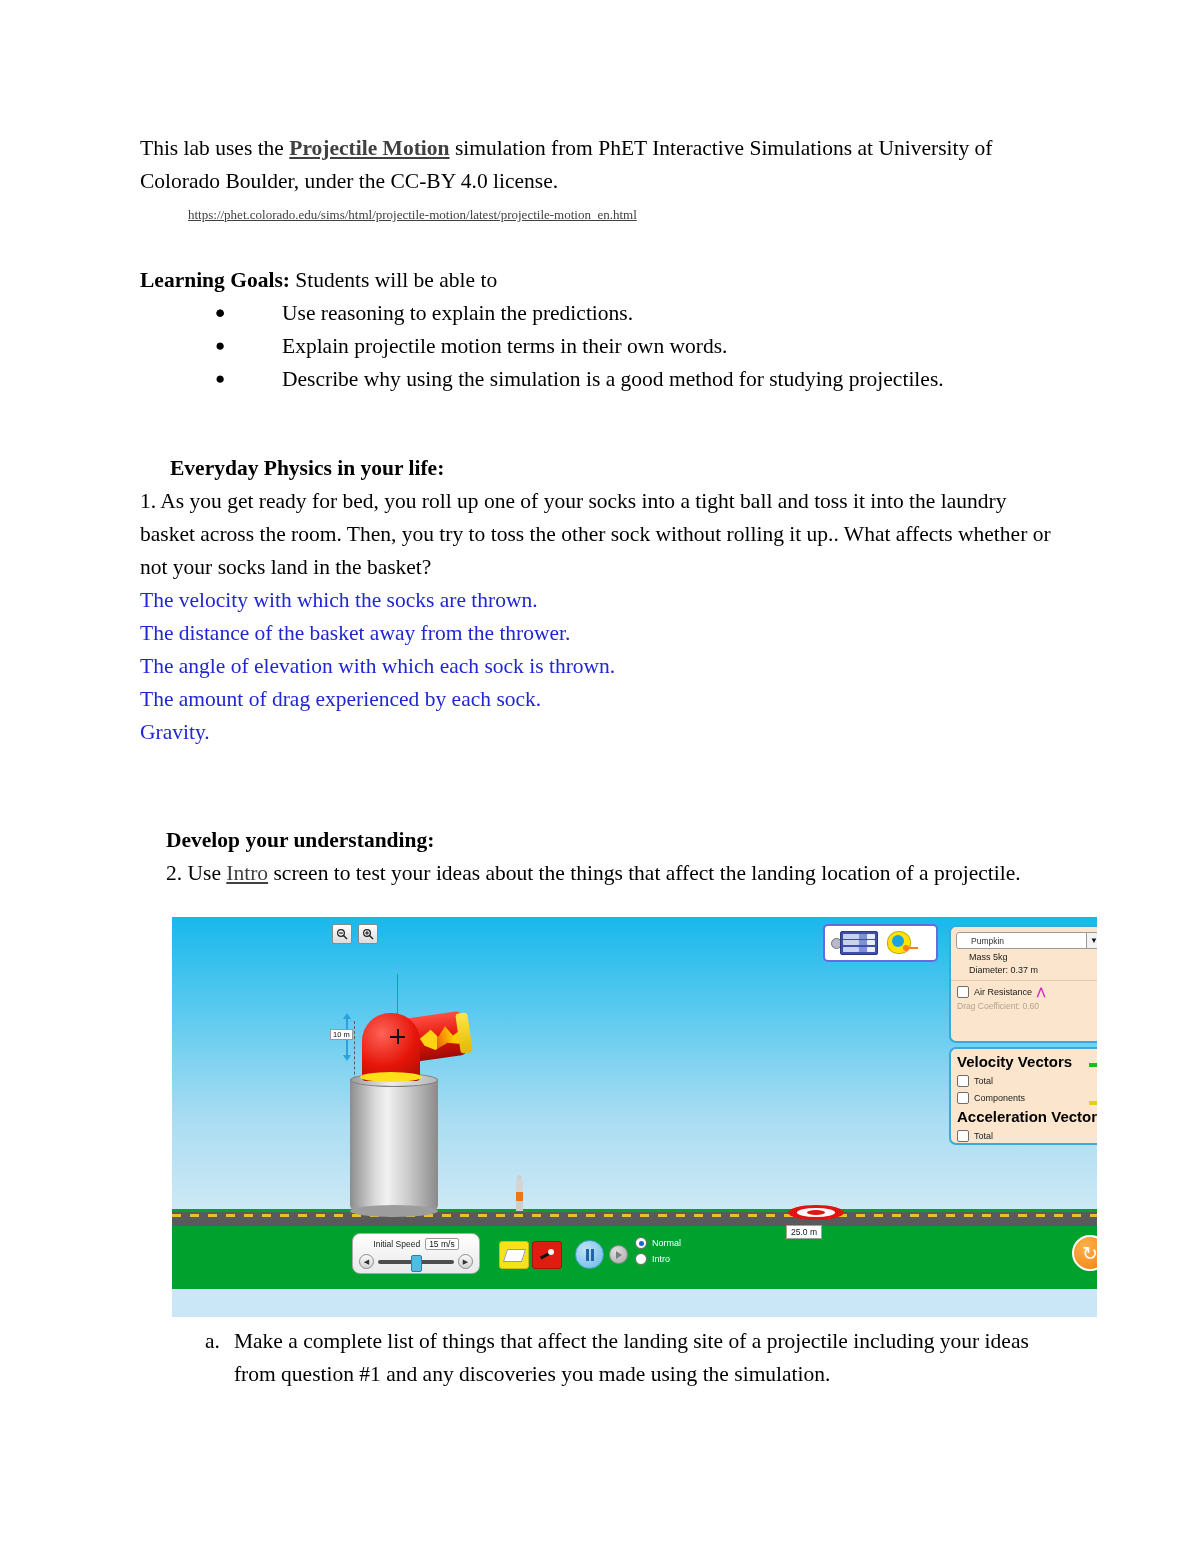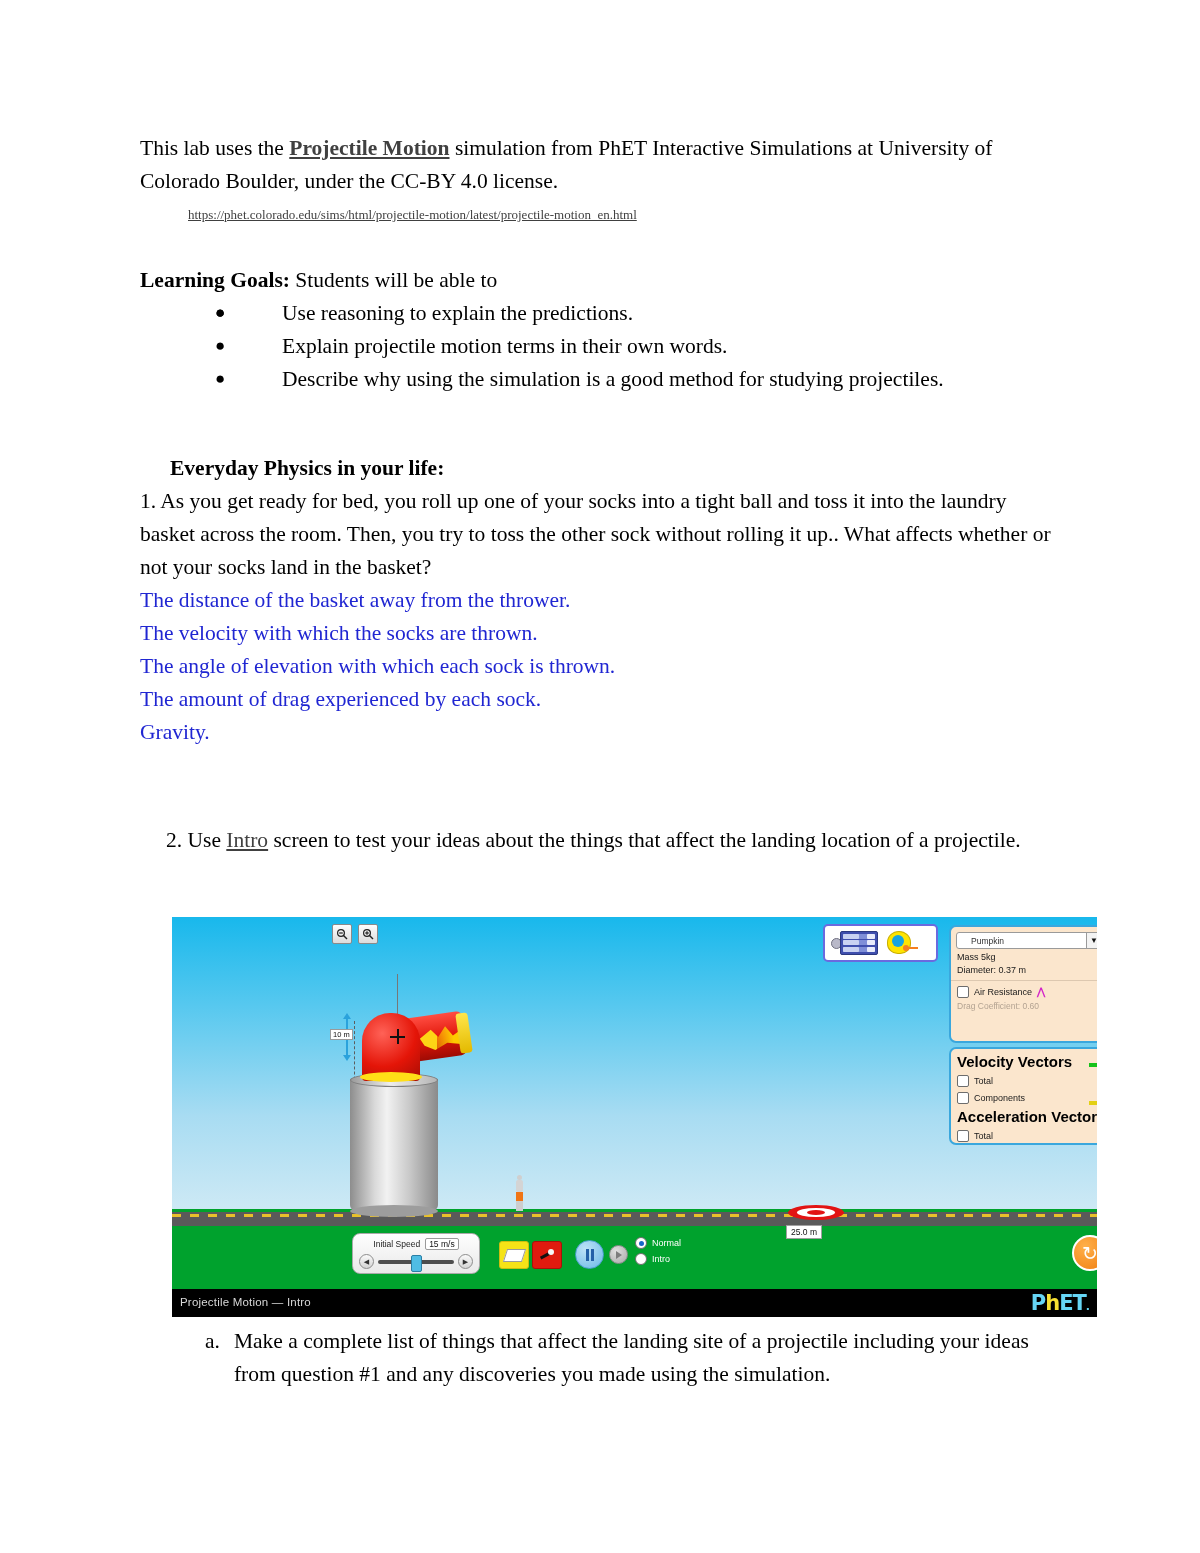--- a/index.html
+++ b/index.html
@@ -212,21 +212,21 @@
     padding: 0 0 0 14px;
     box-sizing: border-box;
   }
   .proj-select .caret {
     width: 14px; height: 100%;
     border-left: 1px solid #9a9a9a;
     display:flex; align-items:center; justify-content:center;
     font-size: 8px; color:#111;
     background:#f3f3f3;
   }
-  .stat { font-size: 9px; color: #1a1a1a; margin: 3px 0 0 6px; }
+  .stat { font-size: 9px; color: #1a1a1a; margin: 3px 0 0 18px; }
   .divider { height:1px; background:#ddc8b0; margin: 5px 0 0 0; }
   .chk-row { display:flex; align-items:center; gap:5px; margin:5px 0 0 6px; }
   .chk {
     width: 10px; height: 10px;
     background:#ffffff; border:1px solid #6d6d6d; border-radius:2px;
     flex: 0 0 auto;
   }
   .chk-label { font-size: 9px; color:#1a1a1a; }
   .airicon { color:#d426c8; font-size:10px; font-weight:bold; line-height:1; }
   .subtle { font-size: 8.5px; color:#b3a392; margin: 3px 0 0 6px; }
@@ -451,28 +451,29 @@
       <li><span class="bullet">●</span></li>
       <li><span class="bullet">●</span><span>Use reasoning to explain the predictions.</span></li>
       <li><span class="bullet">●</span><span>Explain projectile motion terms in their own words.</span></li>
       <li><span class="bullet">●</span><span>Describe why using the simulation is a good method for studying projectiles.</span></li>
     </ul>
 
     <div class="spacer-lg"></div>
 
     <div class="section-head">Everyday Physics in your life:</div>
     <div class="para">1. As you get ready for bed, you roll up one of your socks into a tight ball and toss it into the laundry basket across the room. Then, you try to toss the other sock without rolling it up.. What affects whether or not your socks land in the basket?</div>
+    <div class="ans">The velocity with which the socks are thrown.</div>
     <div class="ans">The distance of the basket away from the thrower.</div>
-    <div class="ans">The velocity with which the socks are thrown.</div>
     <div class="ans">The angle of elevation with which each sock is thrown.</div>
     <div class="ans">The amount of drag experienced by each sock.</div>
     <div class="ans">Gravity.</div>
 
     <div style="height:75px"></div>
 
+    <div class="dev-head">Develop your understanding:</div>
     <div class="q2"><span>2. Use </span><a class="link" href="#">Intro</a><span> screen to test your ideas about the things that affect the landing location of a projectile.</span></div>
   </div>
 
   <div class="sim">
 
     <div class="sky"></div>
     <div class="ground"></div>
     <div class="road"></div>
     <div class="road-dashes"></div>
 
@@ -630,24 +631,20 @@
       <div class="radio-row">
         <span class="radio"></span>
         <span class="radio-label">Intro</span>
       </div>
     </div>
 
     <div class="reset-btn">
       <span>↻</span>
     </div>
 
-    <div class="blackbar">
-      <span class="sim-title">Projectile Motion — Intro</span>
-      <span class="phet-logo">P<span class="h">h</span>ET<span style="font-size:11px">.</span></span>
-    </div>
   </div>
 
   <div style="position:absolute;left:205px;top:1325px;width:855px;">
     <div style="display:flex;gap:14px;font-size:21.5px;line-height:33px;">
       <span>a.</span>
       <span>Make a complete list of things that affect the landing site of a projectile including your ideas from question #1 and any discoveries you made using the simulation.</span>
     </div>
   </div>
 
 </div>

